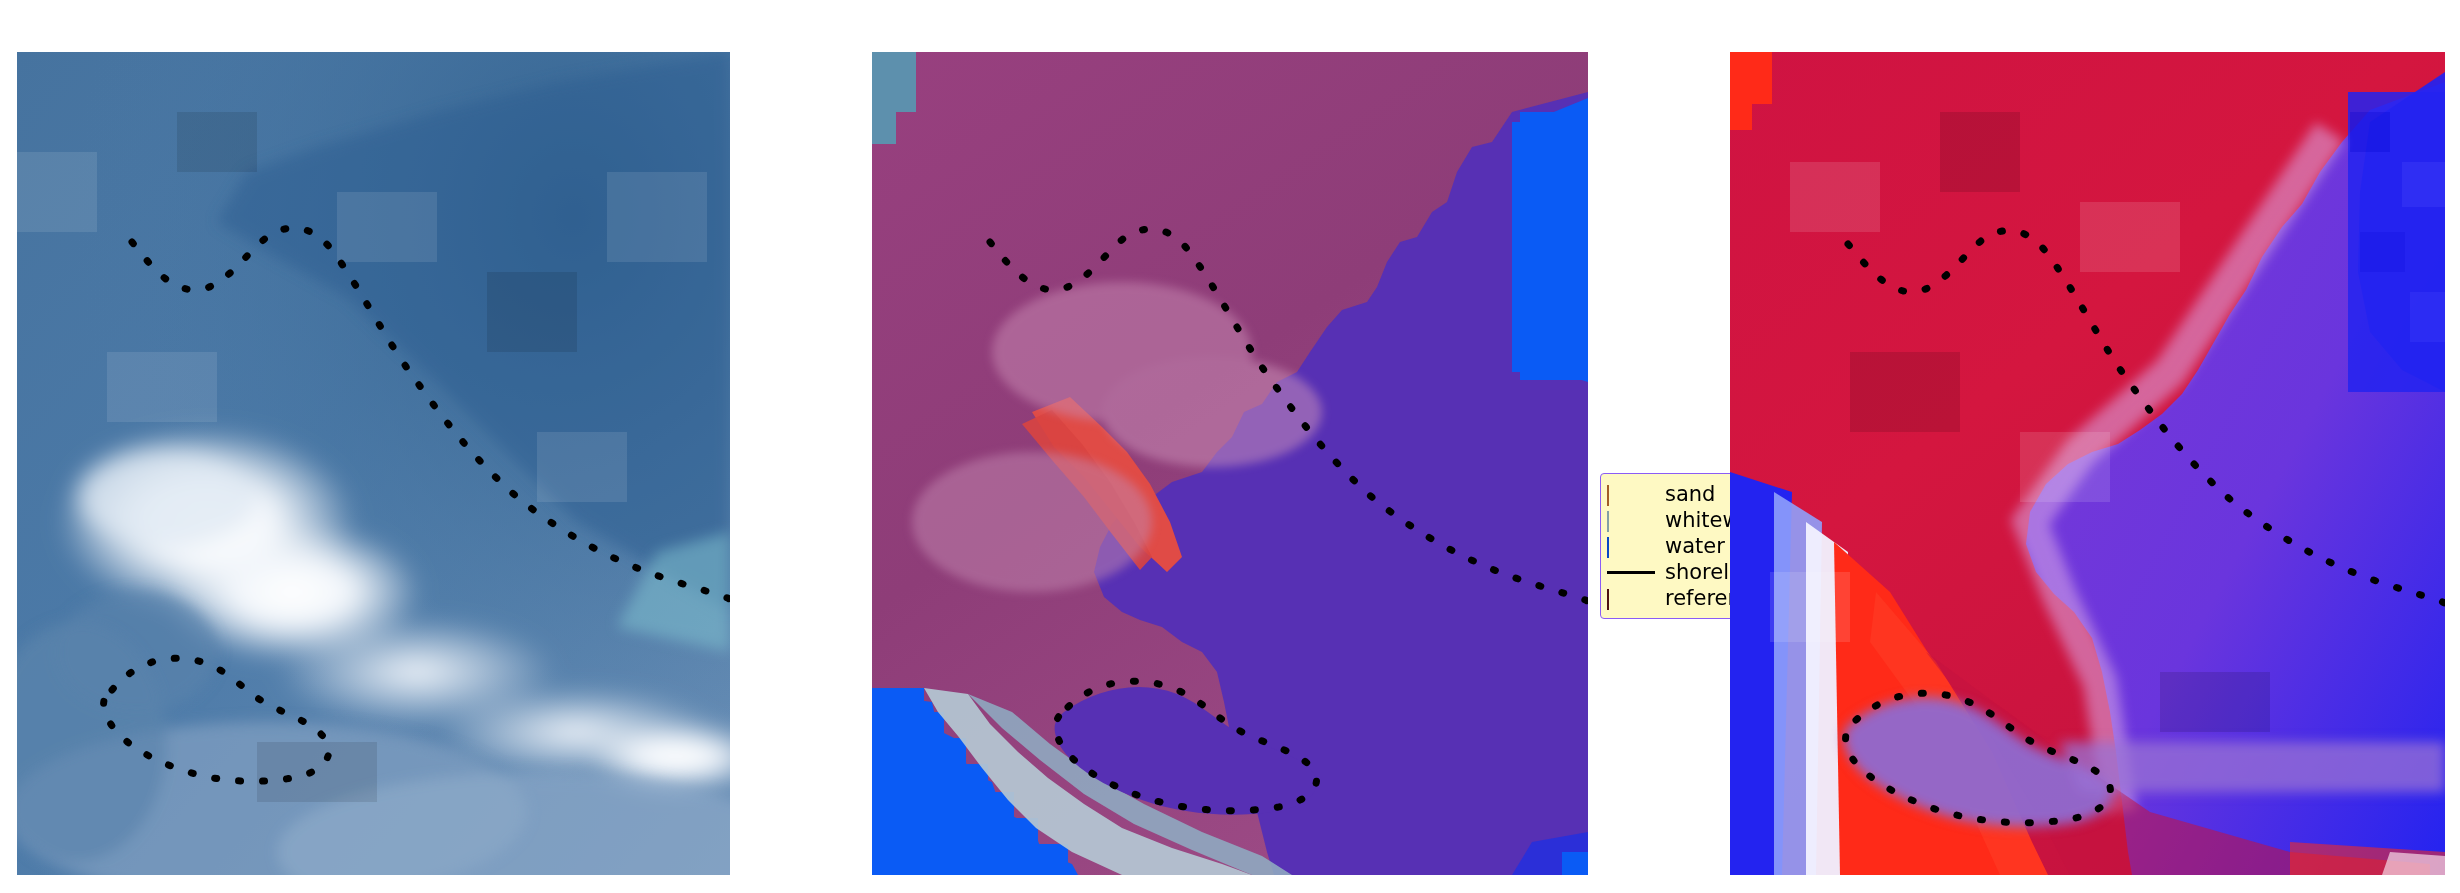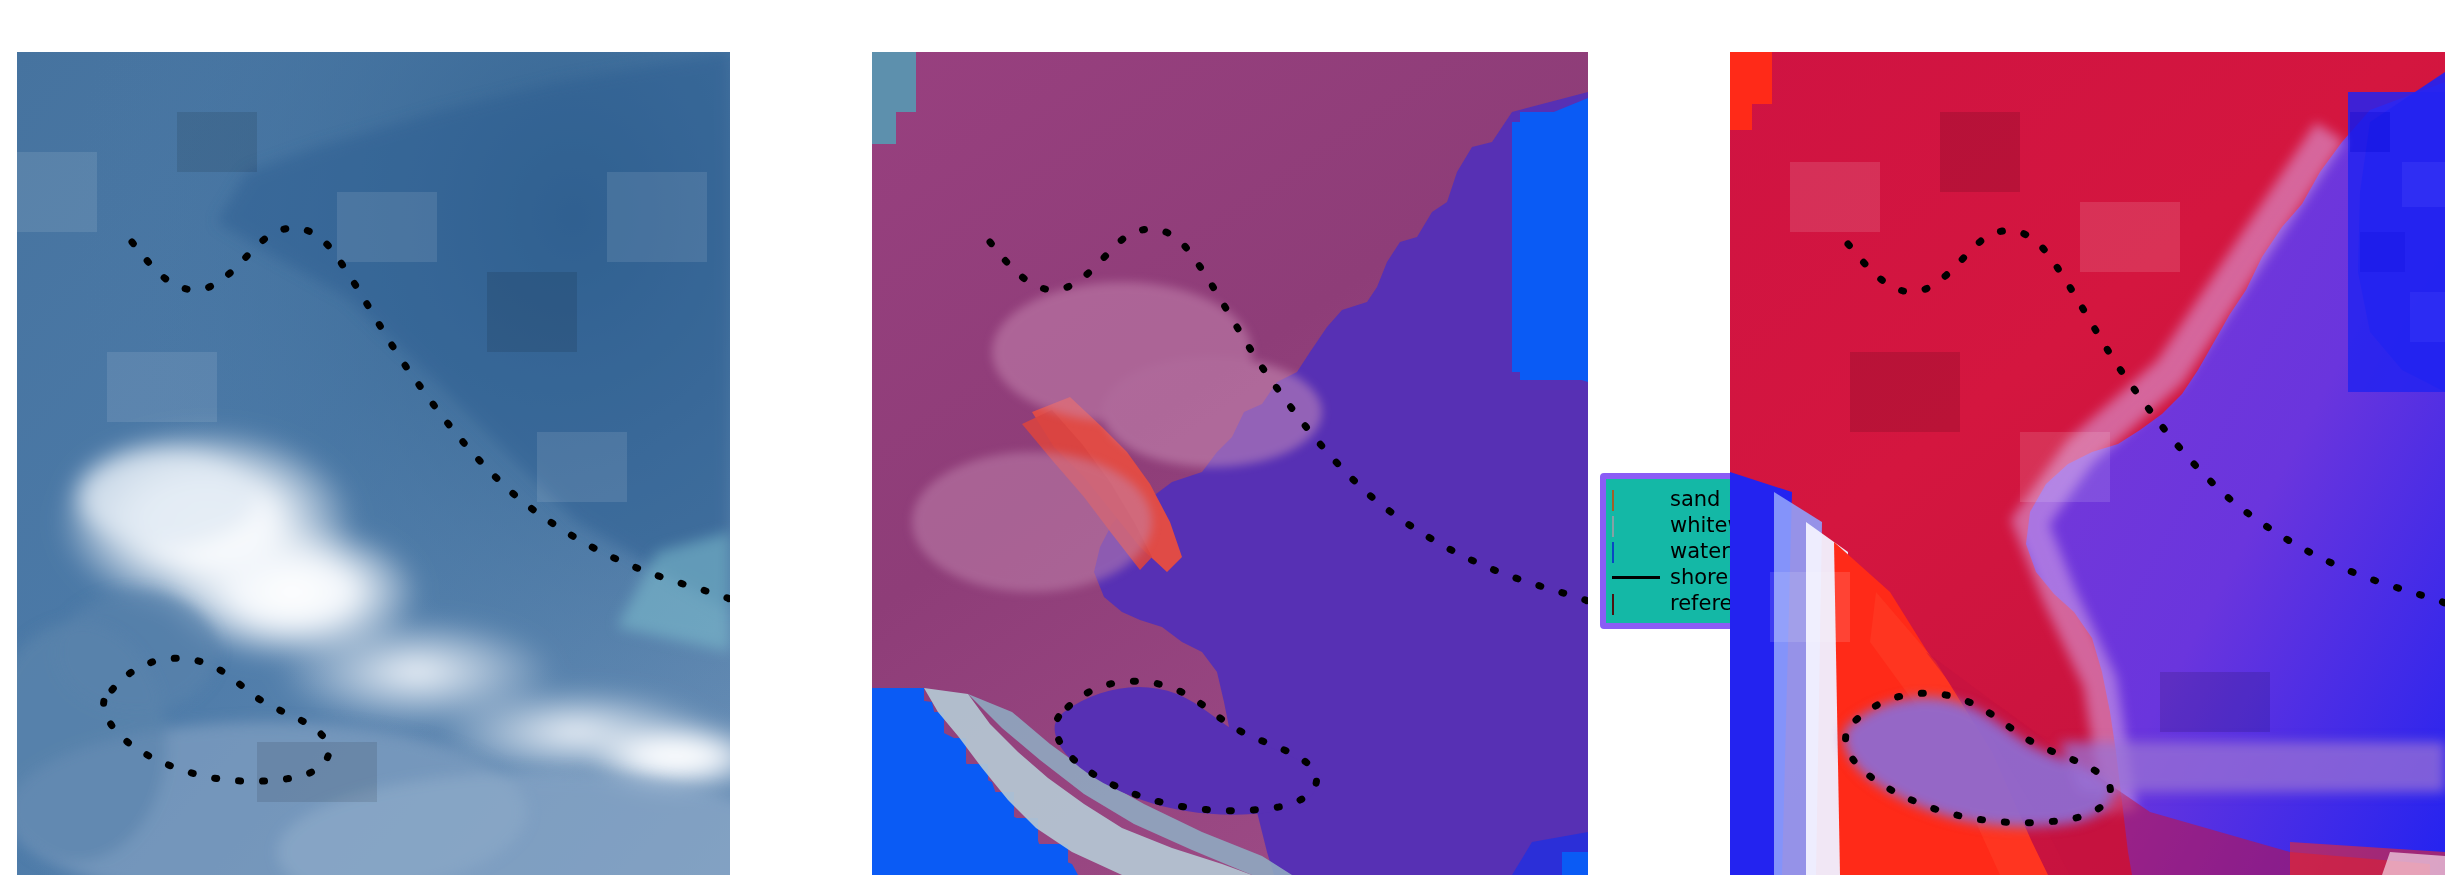--- a/index.html
+++ b/index.html
@@ -31,22 +31,22 @@
     height: 100%;
     display: block;
   }
   
   #legend {
     position: absolute;
     left: 1600px;
     top: 473px;
     width: 196px;
     box-sizing: border-box;
-    background: #14b8a6;
-    border: 6px solid #8b5cf6;
+    background: #fef9c3;
+    border: 1px solid #8b5cf6;
     border-radius: 4px;
     padding: 7px 6px 7px 6px;
     z-index: 5;
   }
   .legend-row {
     display: flex;
     align-items: center;
     height: 26px;
   }
   .legend-key {

